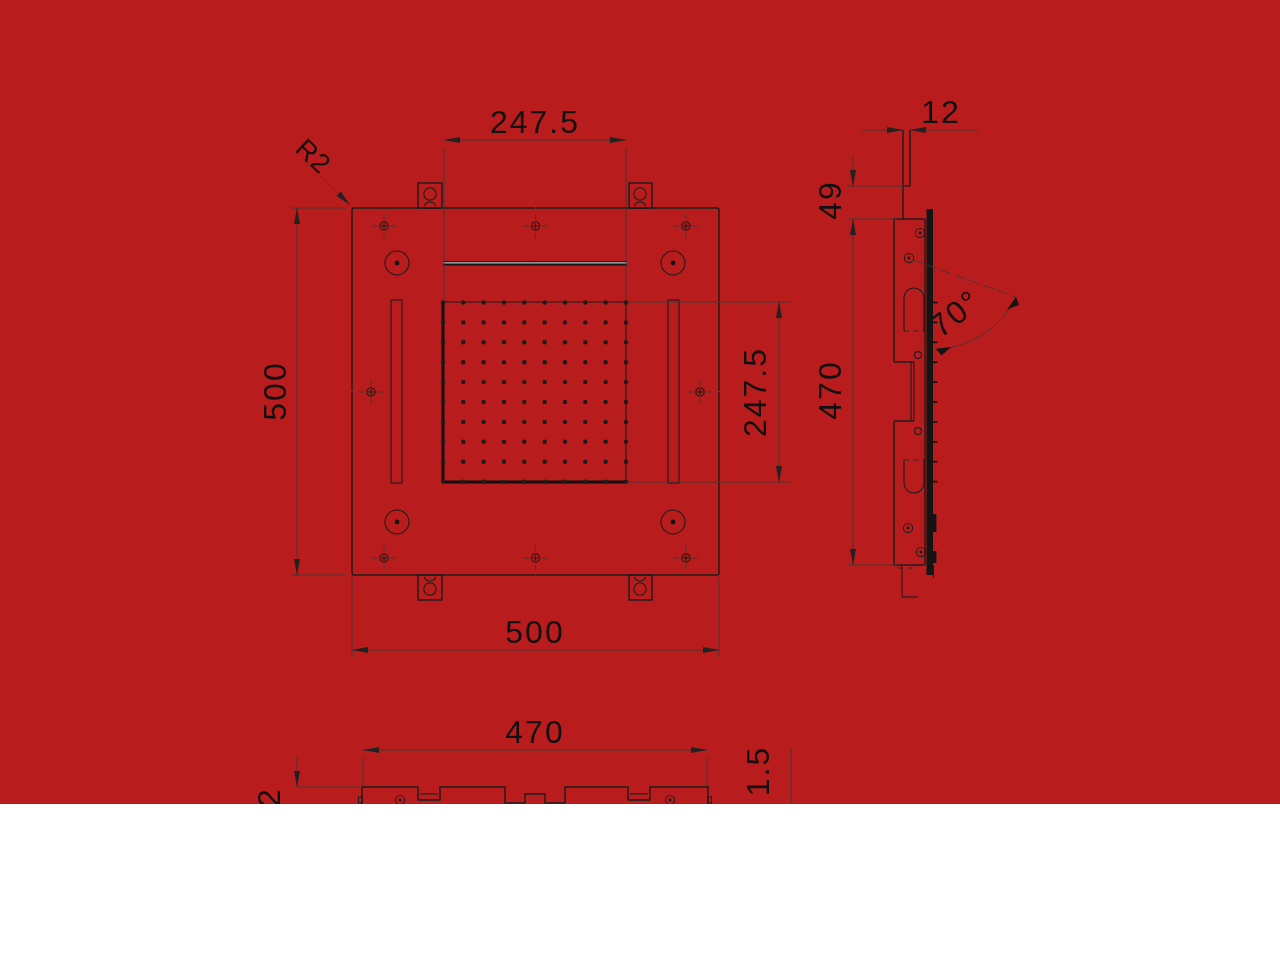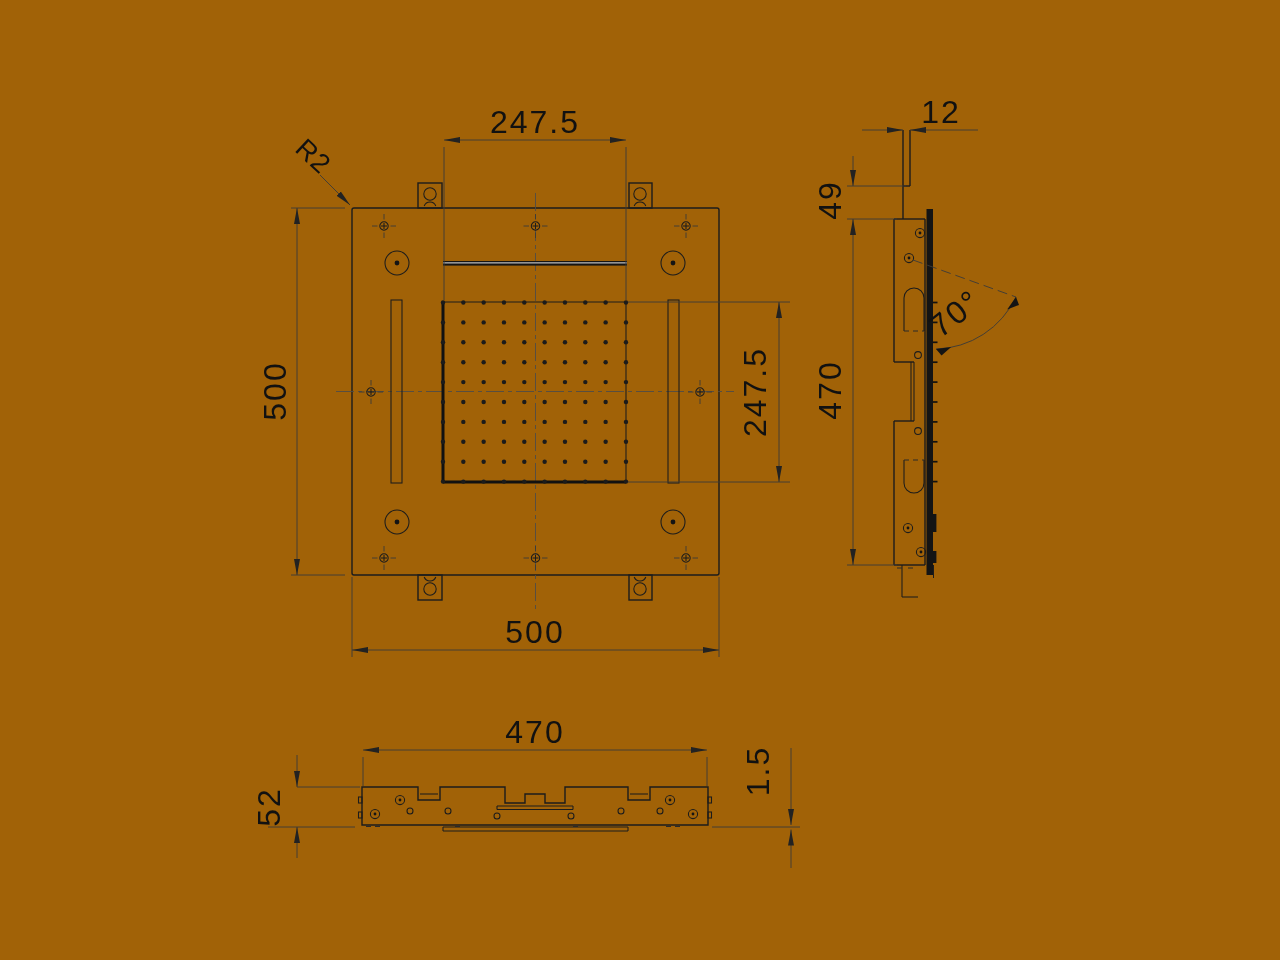--- a/index.html
+++ b/index.html
@@ -1,16 +1,16 @@
 <!DOCTYPE html>
 <html><head>
 <meta charset="utf-8">
 <style>
   html,body{margin:0;padding:0;background:#fff;}
-  .stage{position:relative;width:1280px;height:960px;background:#a16207;overflow:hidden;
+  .stage{position:relative;width:1280px;height:804px;background:#b91c1c;overflow:hidden;
          font-family:"Liberation Sans", sans-serif;}
   svg{position:absolute;left:0;top:0;}
   .outline{stroke:#1c1c1c;stroke-width:1.4;fill:none;stroke-linejoin:miter;}
   .thin{stroke:#1c1c1c;stroke-width:1.05;fill:none;}
   .thick{stroke:#111;stroke-width:3;fill:none;}
   .dim{stroke:#3a3a3a;stroke-width:0.9;fill:none;}
   .cl{stroke:#4a4a4a;stroke-width:0.85;fill:none;stroke-dasharray:18 4 4 4;}
   .hid{stroke:#2a2a2a;stroke-width:1;fill:none;stroke-dasharray:5 4;}
   .dimtext{fill:#111;font-size:32px;letter-spacing:2px;}
   .smalltext{fill:#111;font-size:27px;letter-spacing:1px;}

